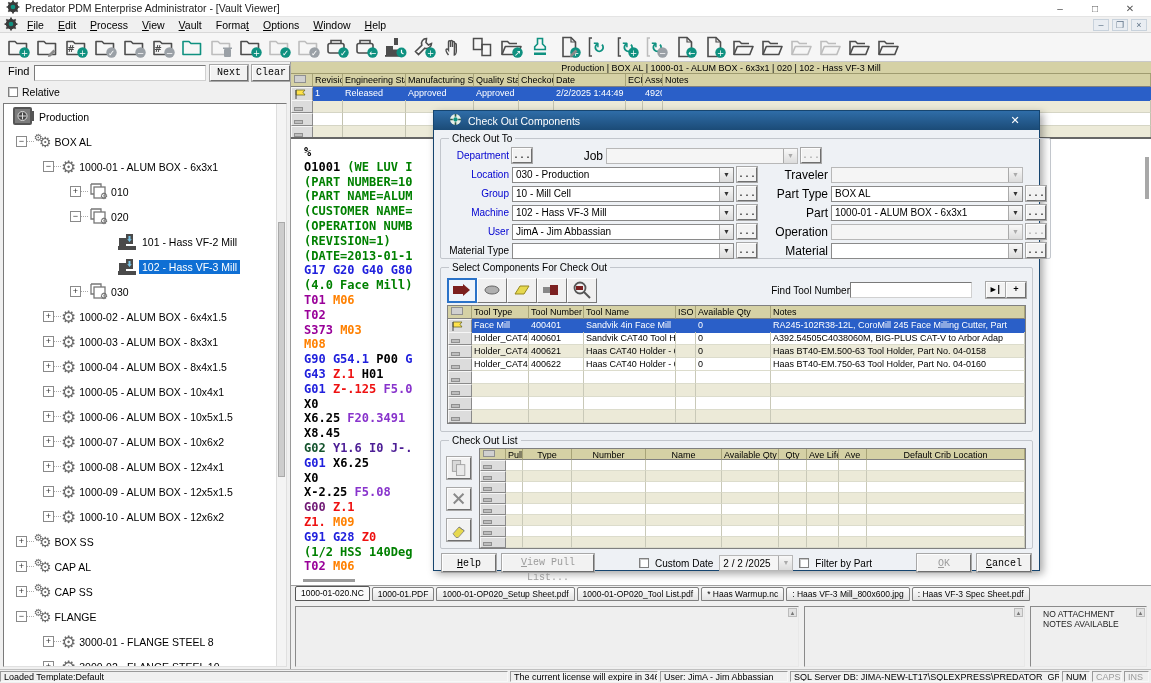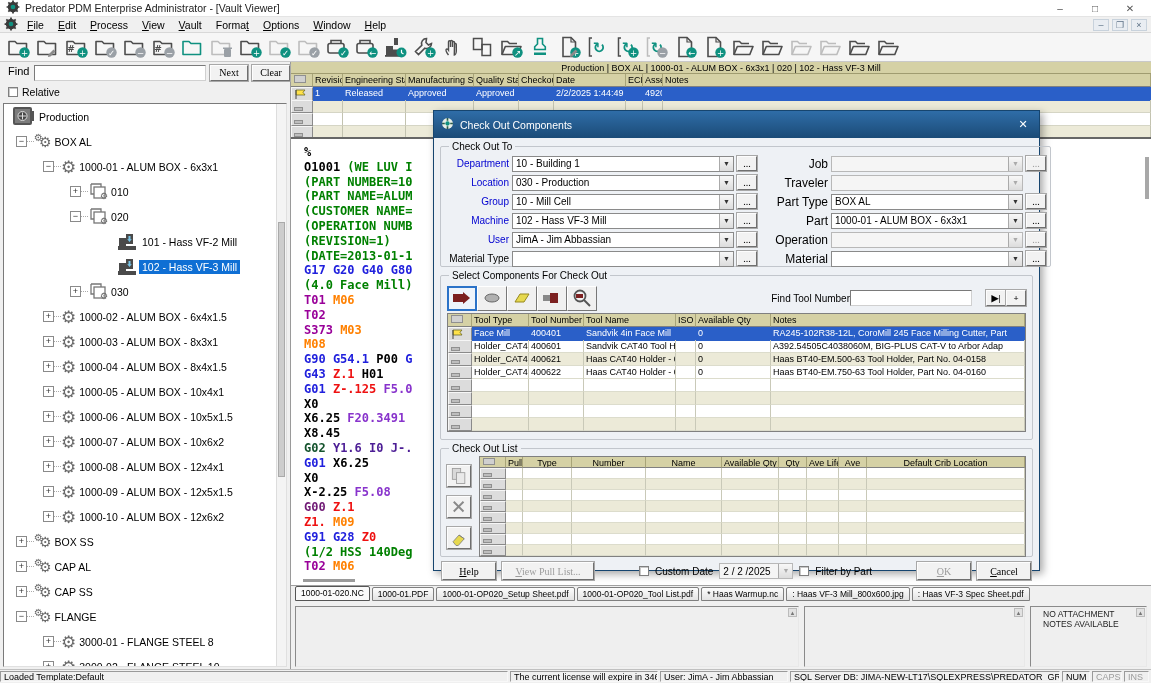--- a/index.html
+++ b/index.html
@@ -16,21 +16,21 @@
 .mdi span{width:16px;height:12px;font-size:9px;line-height:11px;text-align:center;color:#5d7186;background:#e9edf2;border:1px solid #c8d2dc}
 .toolbar{height:30px;background:#f6f6f6;border-top:1px solid #d8d8d8;border-bottom:1px solid #c9c9c9;display:flex;align-items:center;padding:0 4px;gap:1px}
 .tbi{width:28px;height:26px;display:flex;align-items:center;justify-content:center}
 
 .main{position:absolute;top:62px;left:0;right:0;bottom:14px;display:flex}
 .left-panel{width:291px;background:#f0f0f0;border-right:1px solid #9a9a9a;display:flex;flex-direction:column}
 .findrow{height:22px;display:flex;align-items:flex-start;padding:3px 0 1px 8px;gap:4px}
 .findrow .lbl{width:22px}
 .input{background:#fff;border:1px solid #7a7a7a;border-right-color:#d0d0d0;border-bottom-color:#d0d0d0;height:16px;font-size:10px;padding:0 2px;font-family:"Liberation Sans",sans-serif}
 .find-input{flex:1}
-.btn{background:#f2f2f2;border:1px solid;border-color:#fdfdfd #6f6f6f #6f6f6f #fdfdfd;outline:1px solid #a8a8a8;font-size:10px;text-align:center;font-family:Liberation Serif, serif;color:#000}
+.btn{background:#f2f2f2;border:1px solid;border-color:#fdfdfd #6f6f6f #6f6f6f #fdfdfd;outline:1px solid #a8a8a8;font-size:10px;text-align:center;font-family:Liberation Mono, monospace;color:#000}
 .btn.dis{color:#9c9c9c}
 .smallbtn{height:16px;width:38px;line-height:14px}
 .relrow{height:16px;display:flex;align-items:center;gap:4px;padding:0 8px}
 .cb{width:10px;height:10px;background:#fff;border:1px solid #808080;box-shadow:inset 1px 1px 0 #c8c8c8}
 .treebox{flex:1;margin:3px 3px 2px 3px;background:#fff;border:1px solid #7a7a7a;border-right-color:#e0e0e0;border-bottom-color:#e0e0e0;position:relative;overflow:hidden}
 .trow{height:25px;display:flex;align-items:center;white-space:nowrap}
 .texp{width:11px;height:11px;border:1px solid #8a8a8a;background:#fff;font-size:9px;line-height:9px;text-align:center;color:#333;flex:none}
 .tdash{width:7px;border-top:1px dotted #aaa;flex:none}
 .tico{flex:none;display:flex;align-items:center;justify-content:center}
 .tlabel{font-size:10.5px;padding:1px 3px}
@@ -58,21 +58,21 @@
 .bottompanels{height:67px;background:#f0f0f0;display:flex;gap:5px;padding:4px 4px 2px 4px}
 .bp{background:#efefef;border:1px solid #8a8a8a;border-right-color:#e8e8e8;border-bottom-color:#e8e8e8;position:relative}
 .bp .uparr{position:absolute;top:1px;right:1px;width:9px;height:9px;background:#e2e2e2;border:1px solid #bbb;font-size:6px;line-height:8px;text-align:center;color:#777}
 .bp .msg{font-size:8.5px;padding:2px 3px 0 12px;color:#222}
 
 .statusbar{position:absolute;left:0;right:0;bottom:0;height:14px;background:#f0f0f0;border-top:1px solid #c0c0c0;display:flex;gap:2px;padding:1px 2px 1px 0;font-size:9px}
 .seg{border:1px solid;border-color:#9a9a9a #f8f8f8 #f8f8f8 #9a9a9a;padding:0 3px;line-height:10px;overflow:hidden;white-space:nowrap}
 .seg.dim{color:#9c9c9c}
 
 .dialog{position:absolute;left:433px;top:110px;width:607px;height:461px;background:#eef1f5;border:1px solid #16456f;box-shadow:3px 3px 8px rgba(0,0,0,.35);z-index:10}
-.dtitle{height:27px;background:linear-gradient(#2f6da8,#1b4b77);display:flex;align-items:center;padding:0 7px;gap:6px}
+.dtitle{height:19px;background:linear-gradient(#2f6da8,#1b4b77);display:flex;align-items:center;padding:0 15px;gap:6px}
 .dtitle .tt{color:#fff;font-size:10.5px;flex:1}
 .dtitle .x{color:#fff;font-size:11px;width:18px;text-align:center}
 fieldset{border:1px solid #c2c6cc;border-radius:2px;margin:3px 6px 2px 6px;padding:2px 4px 3px 4px;position:relative}
 legend{font-size:10px;padding:0 3px;margin-left:4px}
 .fr{display:flex;align-items:center;height:19px;gap:3px}
 .flbl{width:64px;text-align:right;font-size:10px;flex:none}
 .flbl.blue{color:#0000d0}
 .frlbl{width:56px;text-align:right;font-size:12px;flex:none;margin-left:12px}
 .combo{height:16px;background:#fff;border:1px solid #8a8a8a;display:flex;align-items:center;flex:none}
 .combo .val{flex:1;font-size:10px;padding:0 3px;overflow:hidden;white-space:nowrap}
@@ -745,24 +745,20 @@
         </svg></span>
     <span class="tt">Check Out Components</span>
     <span class="x">✕</span>
   </div>
 
   <fieldset style="height:126px">
     <legend>Check Out To</legend>
     <div id="co-fields">
         <div class="fr">
           <span class="flbl blue">Department</span>
-          <span class="combo combo-l">
-            <span class="val">10 - Building 1</span>
-            <span class="arr">▼</span>
-          </span>
           <button class="btn dots">...</button>
           <span class="frlbl">Job</span>
           <span class="combo combo-r dis">
             <span class="val"></span>
             <span class="arr">▼</span>
           </span>
           <button class="btn dots dis">...</button>
         </div>
         <div class="fr">
           <span class="flbl blue">Location</span>

